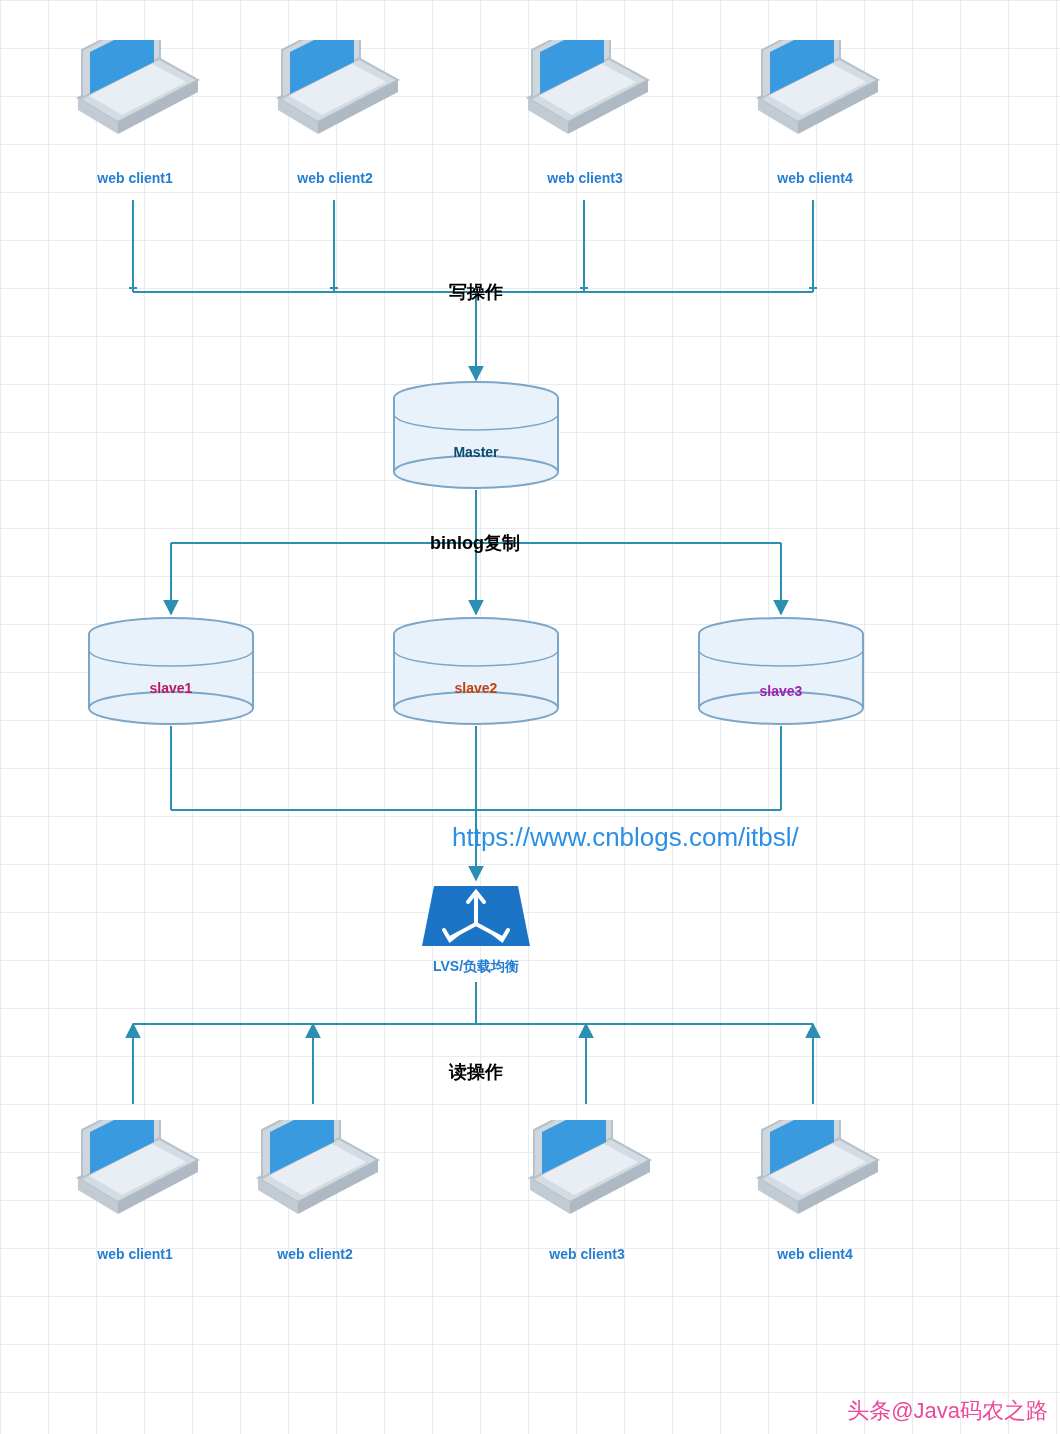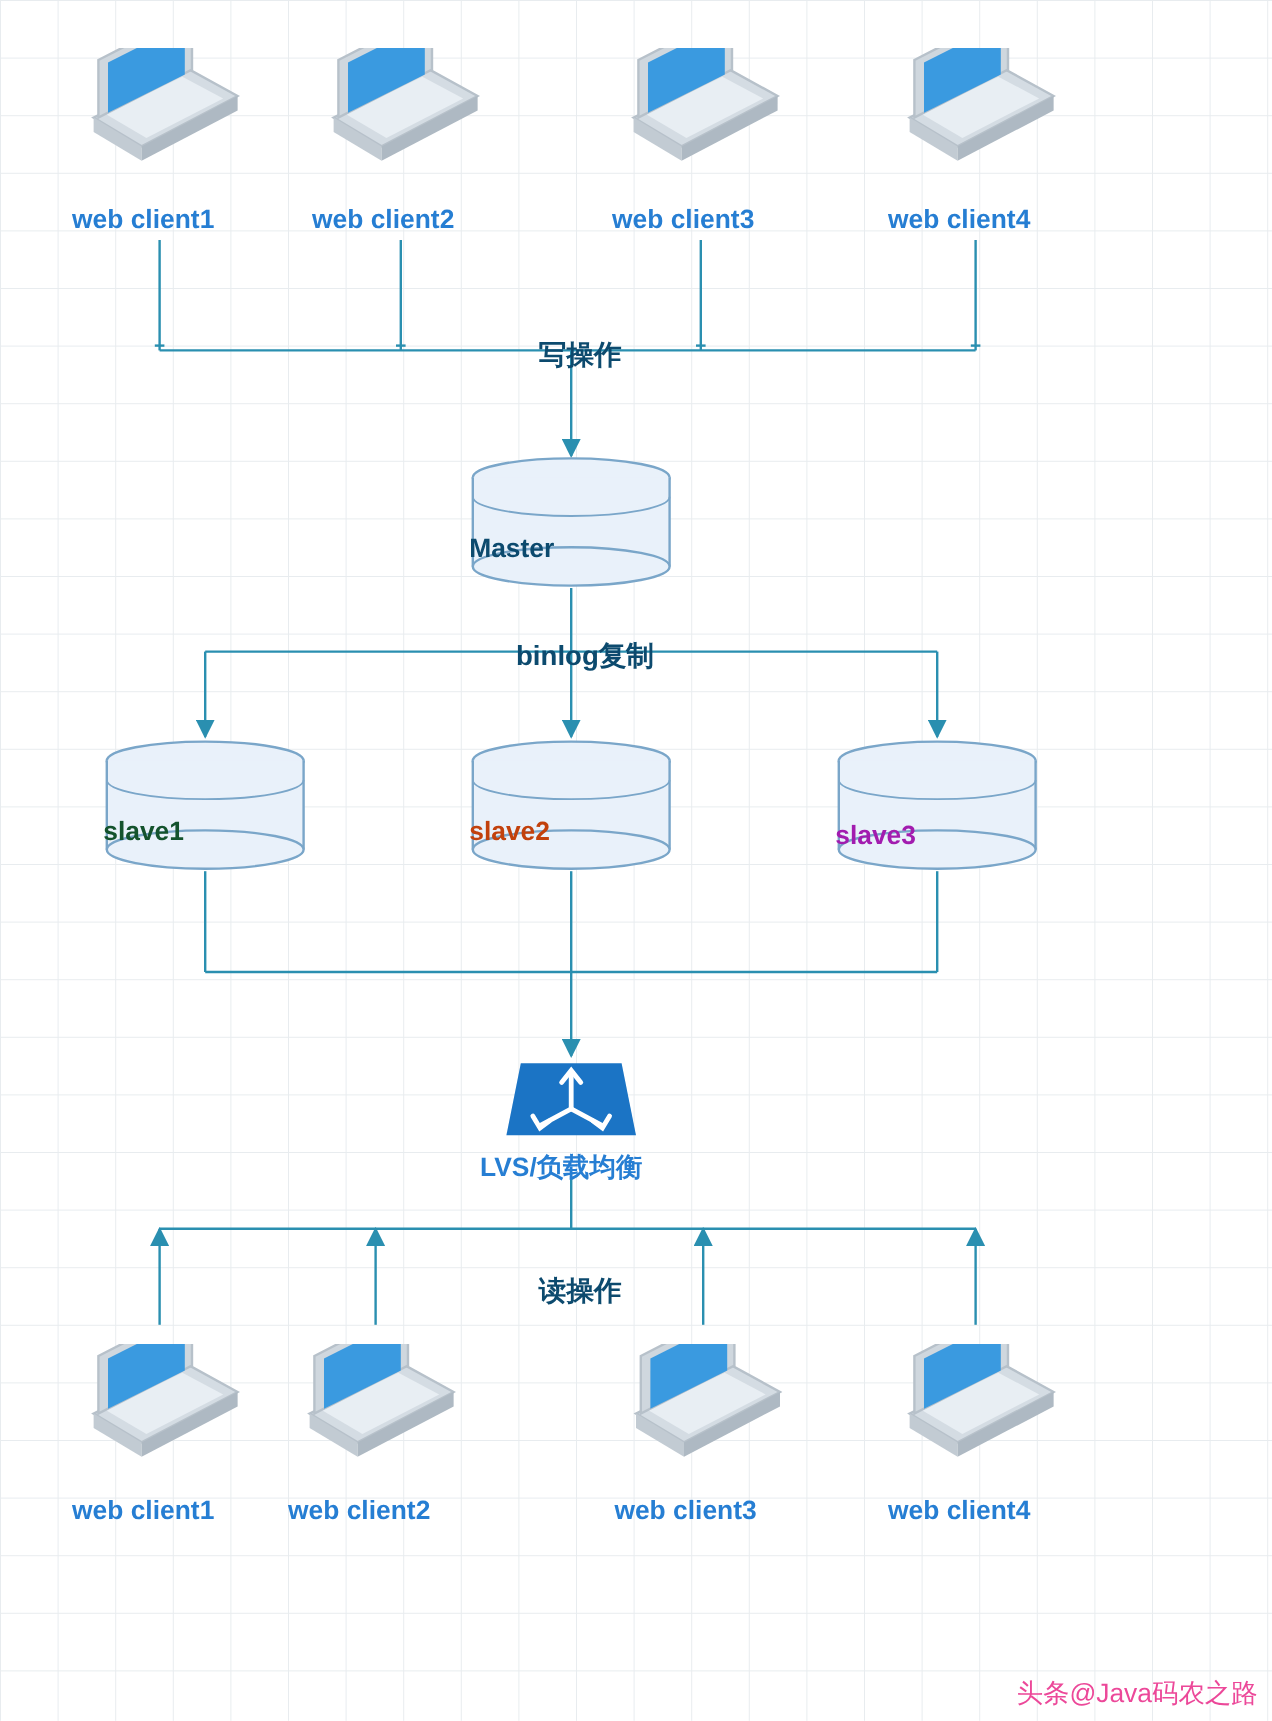--- a/index.html
+++ b/index.html
@@ -1,20 +1,20 @@
 <!DOCTYPE html>
 <html><head>
 <meta charset="utf-8">
 <style>
 *{margin:0;padding:0;box-sizing:border-box}
 body{font-family:-apple-system,BlinkMacSystemFont,"Segoe UI",Arial,sans-serif;background:#fff;width:1060px;height:1434px;position:relative}
 .grid{position:absolute;inset:0;background-image:linear-gradient(#e8ecef 1px,transparent 1px),linear-gradient(90deg,#e8ecef 1px,transparent 1px);background-size:48px 48px;z-index:0}
 .canvas{position:absolute;inset:0;z-index:1}
-.node-label{font-size:22px;font-weight:600;color:#267ed3;position:absolute}
-.edge-label{font-size:23px;font-weight:600;color:#0c4a6e;position:absolute;background:transparent;padding:0 4px}
+.node-label{font-size:14px;font-weight:600;color:#267ed3;text-align:center;position:absolute}
+.edge-label{font-size:18px;font-weight:600;color:#000000;position:absolute;background:transparent;padding:0 4px}
 .laptop{position:absolute;width:140px;height:110px}
 .db{position:absolute}
 .lvs{position:absolute}
 .watermark-url{position:absolute;color:#2a8fe5;font-size:26px;font-weight:400}
 .watermark-credit{position:absolute;color:#ec4899;font-size:22px;font-weight:500;right:12px;bottom:8px}
 svg.connector{position:absolute;inset:0;width:1060px;height:1434px;overflow:visible}
 </style>
 </head>
 <body>
 
@@ -103,32 +103,33 @@
 <div class="db" style="left:391px;top:380px"><svg width="170" height="110">
         <use href="#db-ico"></use>
       </svg></div>
 <div class="node-label" style="left:391px;top:444px;width:170px;color:#0c4a6e">Master</div>
 
 <div class="edge-label" style="left:426px;top:531px">binlog复制</div>
 
 <div class="db" style="left:86px;top:616px"><svg width="170" height="110">
         <use href="#db-ico"></use>
       </svg></div>
-<div class="node-label" style="left:86px;top:680px;width:170px;color:#14532d">slave1</div>
+<div class="node-label" style="left:86px;top:680px;width:170px;color:#be185d">slave1</div>
 
 <div class="db" style="left:391px;top:616px"><svg width="170" height="110">
         <use href="#db-ico"></use>
       </svg></div>
 <div class="node-label" style="left:391px;top:680px;width:170px;color:#c2410c">slave2</div>
 
 <div class="db" style="left:696px;top:616px"><svg width="170" height="110">
         <use href="#db-ico"></use>
       </svg></div>
 <div class="node-label" style="left:696px;top:683px;width:170px;color:#a21caf">slave3</div>
 
+<div class="watermark-url" style="left:452px;top:822px">https://www.cnblogs.com/itbsl/</div>
 
 <div class="lvs" style="left:420px;top:880px">
   <svg width="112" height="72">
     <polygon points="14,6 98,6 110,66 2,66" fill="#1b74c5"></polygon>
     <g stroke="#fff" stroke-width="4" fill="none" stroke-linecap="round">
       <line x1="56" y1="14" x2="56" y2="44"></line>
       <line x1="56" y1="44" x2="30" y2="58"></line>
       <line x1="56" y1="44" x2="82" y2="58"></line>
       <polyline points="48,22 56,12 64,22"></polyline>
       <polyline points="24,50 30,60 38,54"></polyline>

